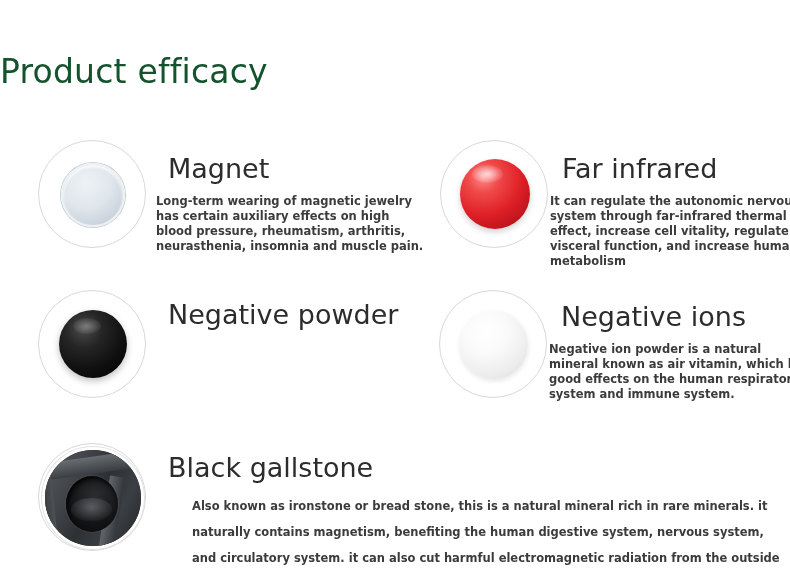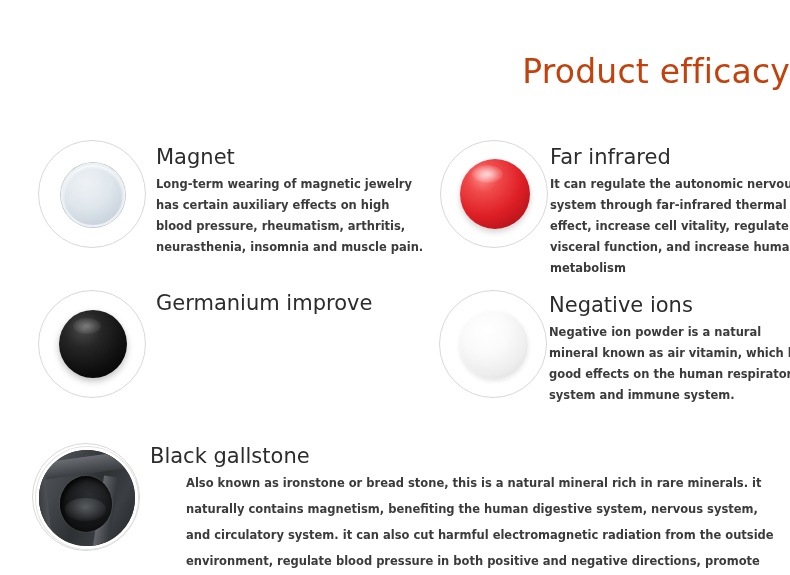--- a/index.html
+++ b/index.html
@@ -15,24 +15,24 @@
     font-family: "DejaVu Sans", sans-serif;
     -webkit-font-smoothing: antialiased;
   }
 
   
   .page-title {
     position: absolute;
     top: 52px;
     left: 0;
     width: 790px;
-    text-align: right;
+    text-align: left;
     font-size: 33px;
     font-weight: 400;
-    color: #c2410c;
+    color: #14532d;
     letter-spacing: 0.2px;
     font-family: "DejaVu Sans", sans-serif;
   }
 
   
   .feature {
     position: absolute;
   }
   .feature-icon {
     position: absolute;
@@ -183,50 +183,50 @@
     height: 40%;
     border-radius: 50%;
     background: radial-gradient(ellipse at 50% 40%, rgba(180,186,192,0.38) 0%, rgba(120,126,132,0.10) 70%, rgba(0,0,0,0) 100%);
   }
 
   
   .feature-text {
     position: absolute;
   }
   .feature-title {
-    font-size: 21px;
+    font-size: 27px;
     font-weight: 400;
     color: #2c2c2c;
     line-height: 26px;
-    margin: 0;
+    margin: 12px;
     font-family: "DejaVu Sans", sans-serif;
   }
   .feature-desc {
     font-size: 11.5px;
     font-weight: bold;
     color: #3b3b3b;
-    line-height: 21px;
+    line-height: 15px;
     margin: 4px 0 0 0;
     font-family: "DejaVu Sans", sans-serif;
   }
 
   
   #block-magnet       { left: 38px;  top: 140px; width: 380px; height: 115px; }
   #block-magnet .feature-text      { left: 118px; top: 4px;  width: 270px; }
 
   #block-far-infrared { left: 440px; top: 140px; width: 366px; height: 115px; }
   #block-far-infrared .feature-text { left: 110px; top: 4px;  width: 262px; }
 
   #block-germanium    { left: 38px;  top: 290px; width: 380px; height: 115px; }
   #block-germanium .feature-text   { left: 118px; top: 0px;  width: 270px; }
 
   #block-negative-ions{ left: 439px; top: 290px; width: 366px; height: 115px; }
   #block-negative-ions .feature-text{ left: 110px; top: 2px;  width: 262px; }
 
-  #block-black-gallstone { left: 32px; top: 443px; width: 740px; height: 125px; }
+  #block-black-gallstone { left: 38px; top: 443px; width: 740px; height: 125px; }
   #block-black-gallstone .feature-text { left: 118px; top: 0px; width: 630px; }
   #block-black-gallstone .feature-desc { margin-top: 1px; line-height: 26px; margin-left: 36px; }
 </style>
 </head>
 <body>
 
 <div class="page-title">Product efficacy</div>
 
 <div class="feature" id="block-magnet">
   <div class="feature-icon ring">
@@ -246,21 +246,21 @@
     <p class="feature-title">Far infrared</p>
     <p class="feature-desc">It can regulate the autonomic nervous system through far-infrared thermal effect, increase cell vitality, regulate visceral function, and increase human metabolism</p>
   </div>
 </div>
 
 <div class="feature" id="block-germanium">
   <div class="feature-icon ring">
     <div class="orb orb-black"></div>
   </div>
   <div class="feature-text">
-    <p class="feature-title">Germanium improve</p>
+    <p class="feature-title">Negative powder</p>
   </div>
 </div>
 
 <div class="feature" id="block-negative-ions">
   <div class="feature-icon ring">
     <div class="orb orb-white"></div>
   </div>
   <div class="feature-text">
     <p class="feature-title">Negative ions</p>
     <p class="feature-desc">Negative ion powder is a natural mineral known as air vitamin, which has good effects on the human respiratory system and immune system.</p>

